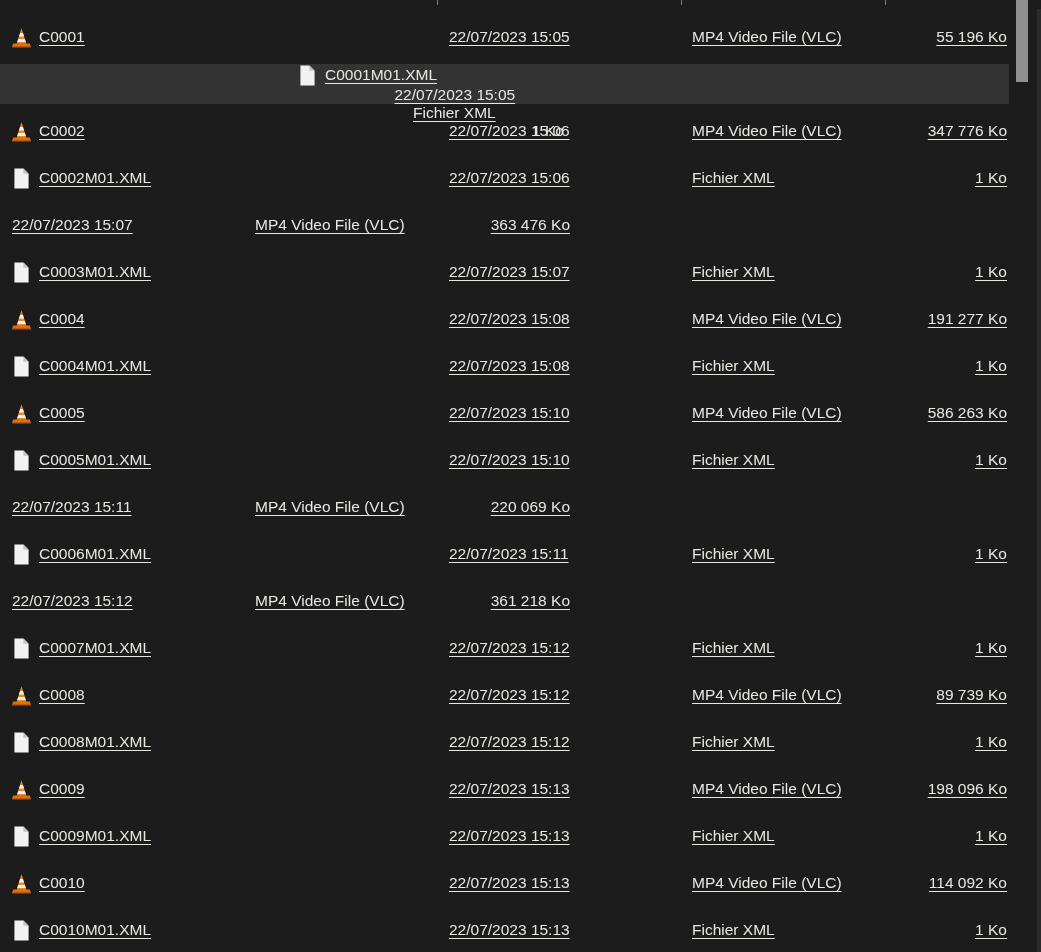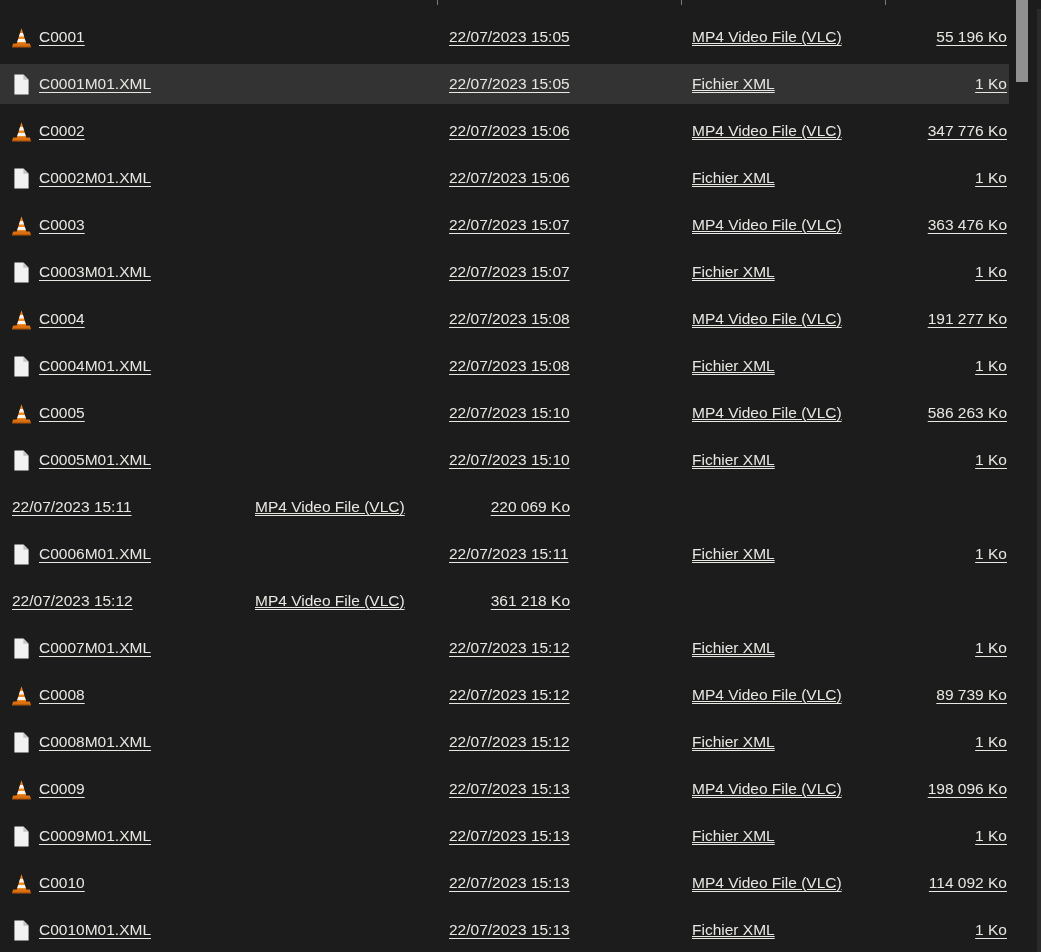--- a/index.html
+++ b/index.html
@@ -40,35 +40,36 @@
     display: flex;
     align-items: center;
     height: 47px;
     box-sizing: border-box;
     border-top: 4px solid transparent;
     border-bottom: 3px solid transparent;
     background-clip: padding-box;
   }
   .row.selected {
     background-color: #333333;
+    flex-direction: column;
   }
   .cell {
     box-sizing: border-box;
     flex: 0 0 auto;
     white-space: nowrap;
     overflow: hidden;
   }
   .cell.name {
     width: 437px;
     display: flex;
     align-items: center;
     padding-left: 10px;
   }
   .cell.date { width: 244px; padding-left: 12px; }
-  .cell.type { width: 205px; padding-left: 11px; text-decoration: underline; }
+  .cell.type { width: 205px; padding-left: 11px; }
   .cell.size { width: 123px; padding-right: 2px; text-align: right; }
 
   .icon-box {
     width: 22px;
     height: 22px;
     margin-right: 7px;
     display: inline-flex;
     align-items: center;
     justify-content: center;
     flex: 0 0 auto;
@@ -172,32 +173,20 @@
             <path d="M11,0.5 L16.5,6 H11 Z" fill="#c4c4c4"></path>
           </svg>
         </span>
         <span class="link">C0002M01.XML</span>
       </div>
       <div class="cell date"><span class="link">22/07/2023 15:06</span></div>
       <div class="cell type"><span class="link">Fichier XML</span></div>
       <div class="cell size"><span class="link">1 Ko</span></div>
     </div>
     <div class="row">
-      <div class="cell name">
-        <span class="icon-box">
-          <svg width="21" height="21" viewBox="0 0 20 20" aria-hidden="true">
-            <polygon points="2,15.8 18,15.8 19,19.3 1,19.3" fill="#dd6f0e"></polygon>
-            <polygon points="1.6,18 18.4,18 19,19.3 1,19.3" fill="#b95a08"></polygon>
-            <polygon points="10,1.3 14.6,16 5.4,16" fill="#f18a21"></polygon>
-            <polygon points="8.64,5.8 11.36,5.8 12.38,9 7.62,9" fill="#f5f5f5"></polygon>
-            <polygon points="6.83,11.5 13.17,11.5 14.03,14.2 5.97,14.2" fill="#f5f5f5"></polygon>
-          </svg>
-        </span>
-        <span class="link">C0003</span>
-      </div>
       <div class="cell date"><span class="link">22/07/2023 15:07</span></div>
       <div class="cell type"><span class="link">MP4 Video File (VLC)</span></div>
       <div class="cell size"><span class="link">363 476 Ko</span></div>
     </div>
     <div class="row">
       <div class="cell name">
         <span class="icon-box">
           <svg width="17" height="21" viewBox="0 0 18 22" aria-hidden="true">
             <path d="M1.5,0.5 H11 L16.5,6 V21.5 H1.5 Z" fill="#f2f2f2"></path>
             <path d="M11,0.5 L16.5,6 H11 Z" fill="#c4c4c4"></path>

